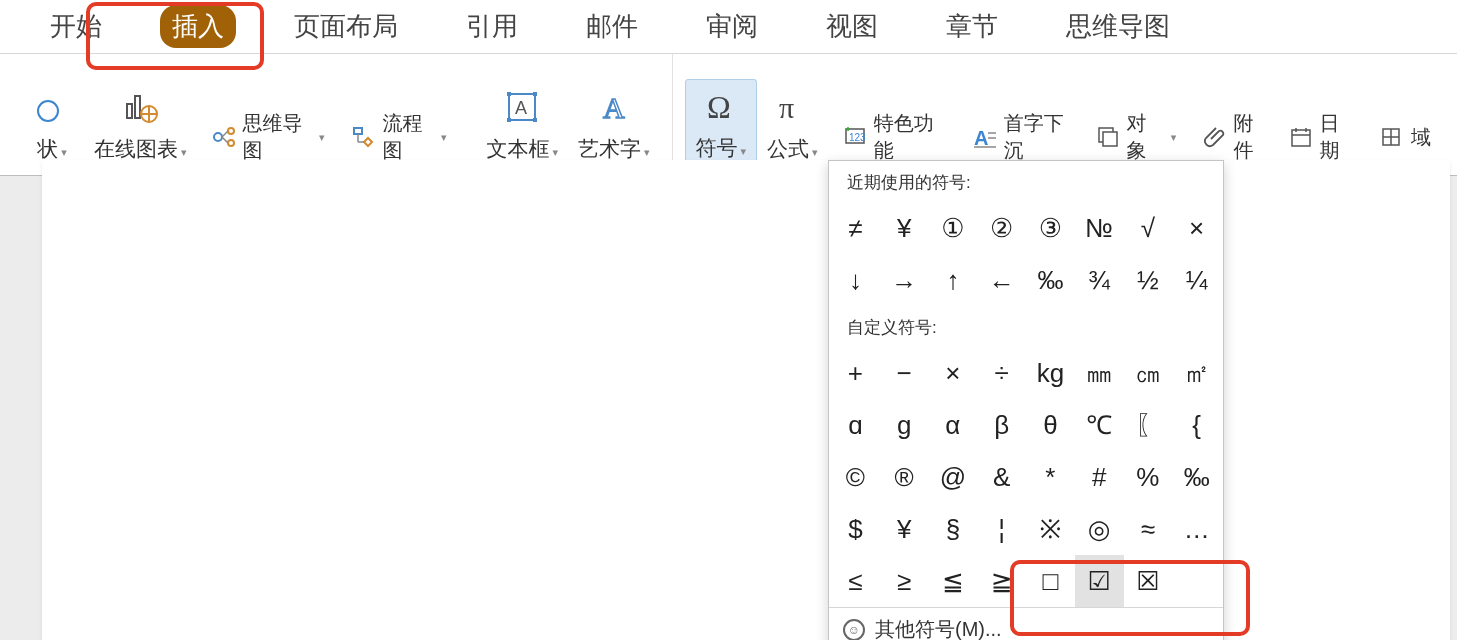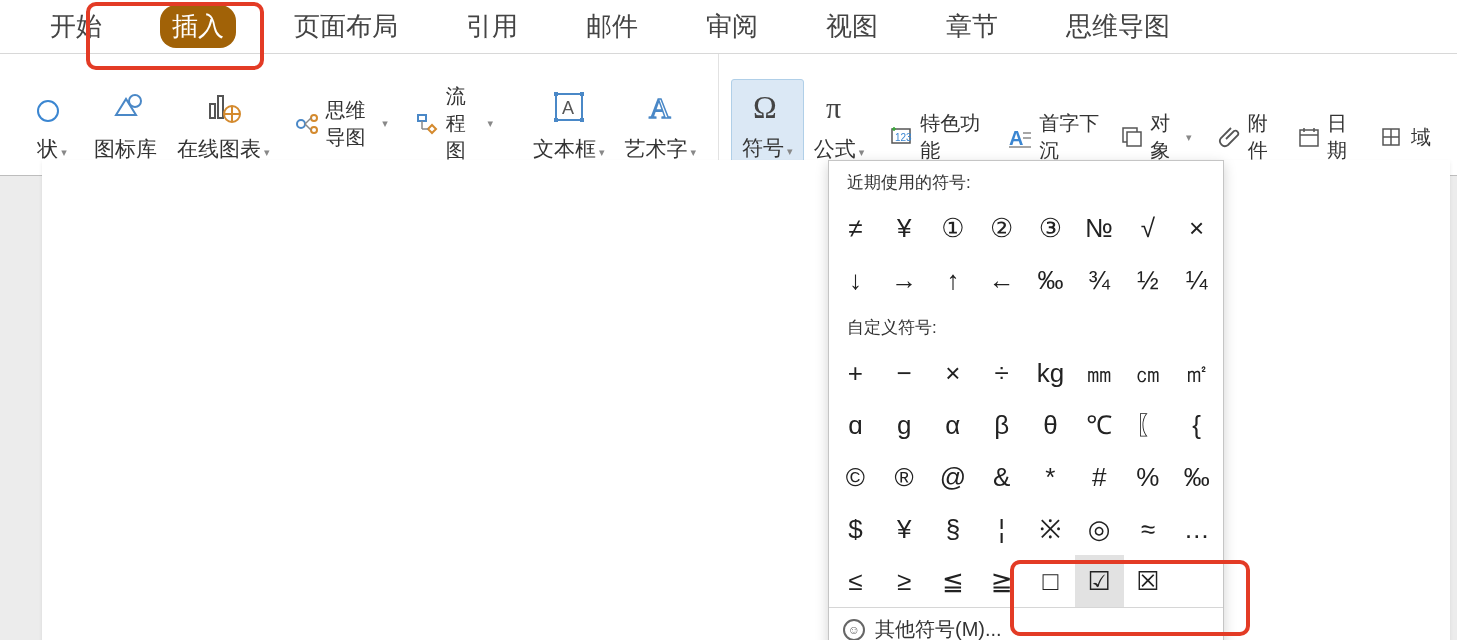--- a/index.html
+++ b/index.html
@@ -218,29 +218,20 @@
 <div class="ribbon">
 
   <div class="ribbon-group no-border">
     <div class="big-button">
       <div class="icon-slot">
         <svg width="32" height="32" viewBox="0 0 32 32">
             <circle cx="12" cy="20" r="10" fill="none" stroke="#3b86d1" stroke-width="2"></circle>
           </svg>
       </div>
       <div class="big-label"><span>状</span><span class="dropdown-arrow">▾</span></div>
-    </div>
-    <div class="big-button">
-      <div class="icon-slot">
-        <svg width="40" height="40" viewBox="0 0 40 40">
-            <polygon points="10,28 20,12 30,28" fill="none" stroke="#4a88c7" stroke-width="2"></polygon>
-            <circle cx="29" cy="14" r="6" fill="none" stroke="#4a88c7" stroke-width="2"></circle>
-          </svg>
-      </div>
-      <div class="big-label">图标库</div>
     </div>
     <div class="big-button">
       <div class="icon-slot">
         <svg width="42" height="42" viewBox="0 0 42 42">
             <rect x="8" y="18" width="5" height="14" fill="none" stroke="#555" stroke-width="2"></rect>
             <rect x="16" y="10" width="5" height="22" fill="none" stroke="#555" stroke-width="2"></rect>
             <circle cx="30" cy="28" r="8" fill="none" stroke="#d48a2e" stroke-width="2"></circle>
             <line x1="22" y1="28" x2="38" y2="28" stroke="#d48a2e" stroke-width="2"></line>
             <line x1="30" y1="20" x2="30" y2="36" stroke="#d48a2e" stroke-width="2"></line>
           </svg>

